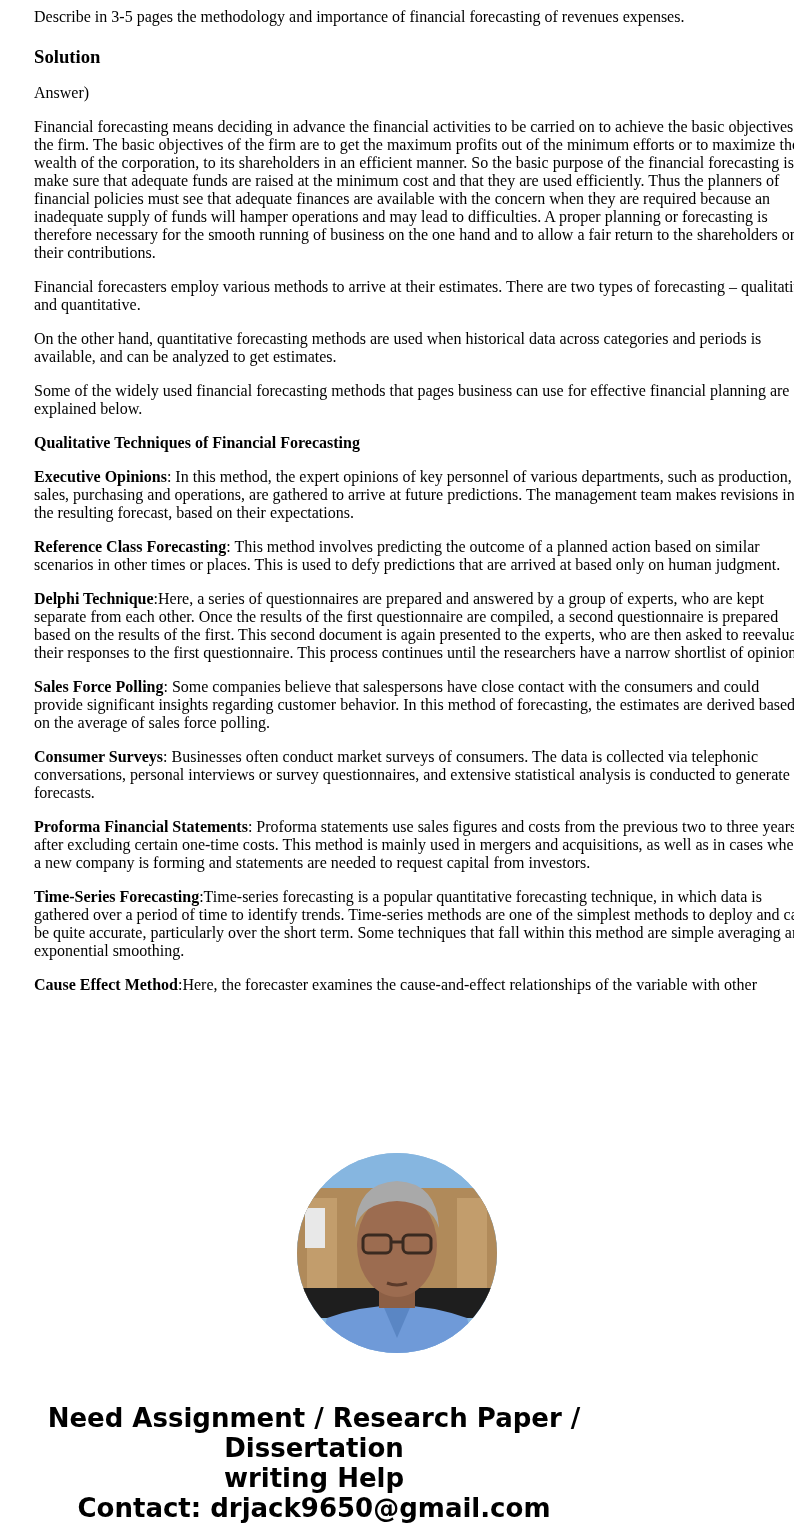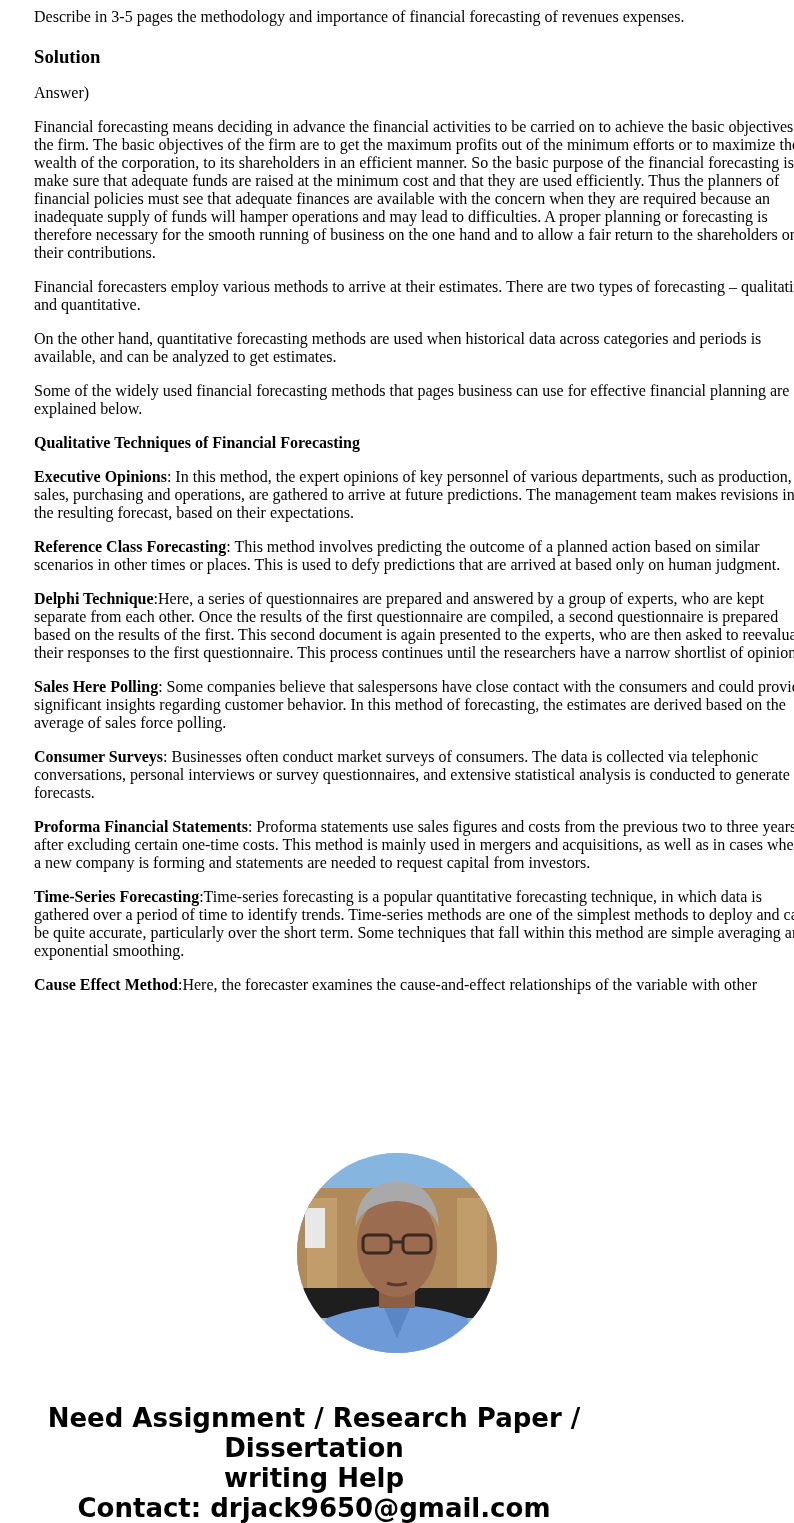--- a/index.html
+++ b/index.html
@@ -33,21 +33,21 @@
   <p>Financial forecasting means deciding in advance the financial activities to be carried on to achieve the basic objectives of the firm. The basic objectives of the firm are to get the maximum profits out of the minimum efforts or to maximize the wealth of the corporation, to its shareholders in an efficient manner. So the basic purpose of the financial forecasting is to make sure that adequate funds are raised at the minimum cost and that they are used efficiently. Thus the planners of financial policies must see that adequate finances are available with the concern when they are required because an inadequate supply of funds will hamper operations and may lead to difficulties. A proper planning or forecasting is therefore necessary for the smooth running of business on the one hand and to allow a fair return to the shareholders on their contributions.</p>
   <p>Financial forecasters employ various methods to arrive at their estimates. There are two types of forecasting – qualitative and quantitative.</p>
   <p>On the other hand, quantitative forecasting methods are used when historical data across categories and periods is available, and can be analyzed to get estimates.</p>
   <p>Some of the widely used financial forecasting methods that pages business can use for effective financial planning are explained below.</p>
 
   <p><b>Qualitative Techniques of Financial Forecasting</b></p>
 
   <p><b>Executive Opinions</b><span>: In this method, the expert opinions of key personnel of various departments, such as production, sales, purchasing and operations, are gathered to arrive at future predictions. The management team makes revisions in the resulting forecast, based on their expectations.</span></p>
   <p><b>Reference Class Forecasting</b><span>: This method involves predicting the outcome of a planned action based on similar scenarios in other times or places. This is used to defy predictions that are arrived at based only on human judgment.</span></p>
   <p><b>Delphi Technique</b><span>:Here, a series of questionnaires are prepared and answered by a group of experts, who are kept separate from each other. Once the results of the first questionnaire are compiled, a second questionnaire is prepared based on the results of the first. This second document is again presented to the experts, who are then asked to reevaluate their responses to the first questionnaire. This process continues until the researchers have a narrow shortlist of opinions.</span></p>
-  <p><b>Sales Here Polling</b><span>: Some companies believe that salespersons have close contact with the consumers and could provide significant insights regarding customer behavior. In this method of forecasting, the estimates are derived based on the average of sales force polling.</span></p>
+  <p><b>Sales Force Polling</b><span>: Some companies believe that salespersons have close contact with the consumers and could provide significant insights regarding customer behavior. In this method of forecasting, the estimates are derived based on the average of sales force polling.</span></p>
   <p><b>Consumer Surveys</b><span>: Businesses often conduct market surveys of consumers. The data is collected via telephonic conversations, personal interviews or survey questionnaires, and extensive statistical analysis is conducted to generate forecasts.</span></p>
 
 
   <p><b>Proforma Financial Statements</b><span>: Proforma statements use sales figures and costs from the previous two to three years after excluding certain one-time costs. This method is mainly used in mergers and acquisitions, as well as in cases where a new company is forming and statements are needed to request capital from investors.</span></p>
   <p><b>Time-Series Forecasting</b><span>:Time-series forecasting is a popular quantitative forecasting technique, in which data is gathered over a period of time to identify trends. Time-series methods are one of the simplest methods to deploy and can be quite accurate, particularly over the short term. Some techniques that fall within this method are simple averaging and exponential smoothing.</span></p>
   <p><b>Cause Effect Method</b><span>:Here, the forecaster examines the cause-and-effect relationships of the variable with other</span></p>
 </div>
 
 <div class="avatar-wrap">
   <svg width="200" height="200" viewBox="0 0 200 200">

